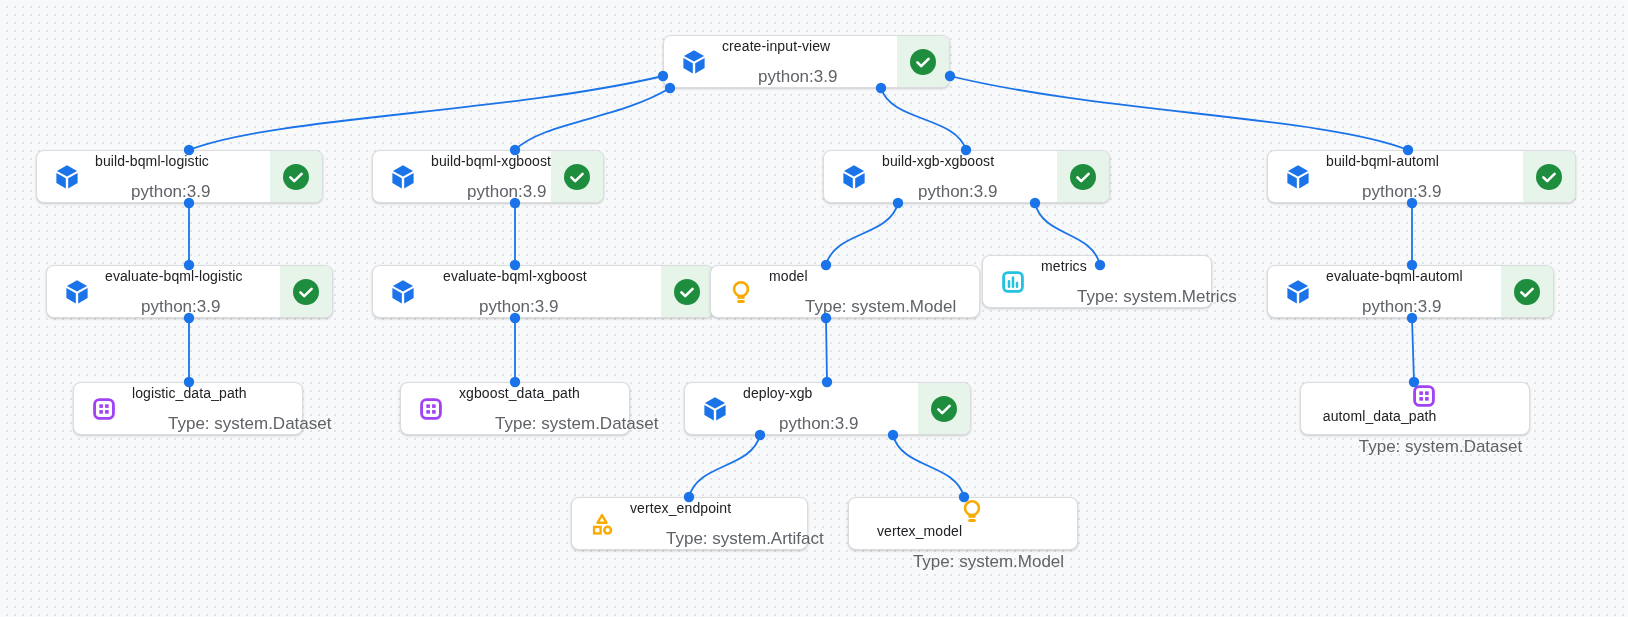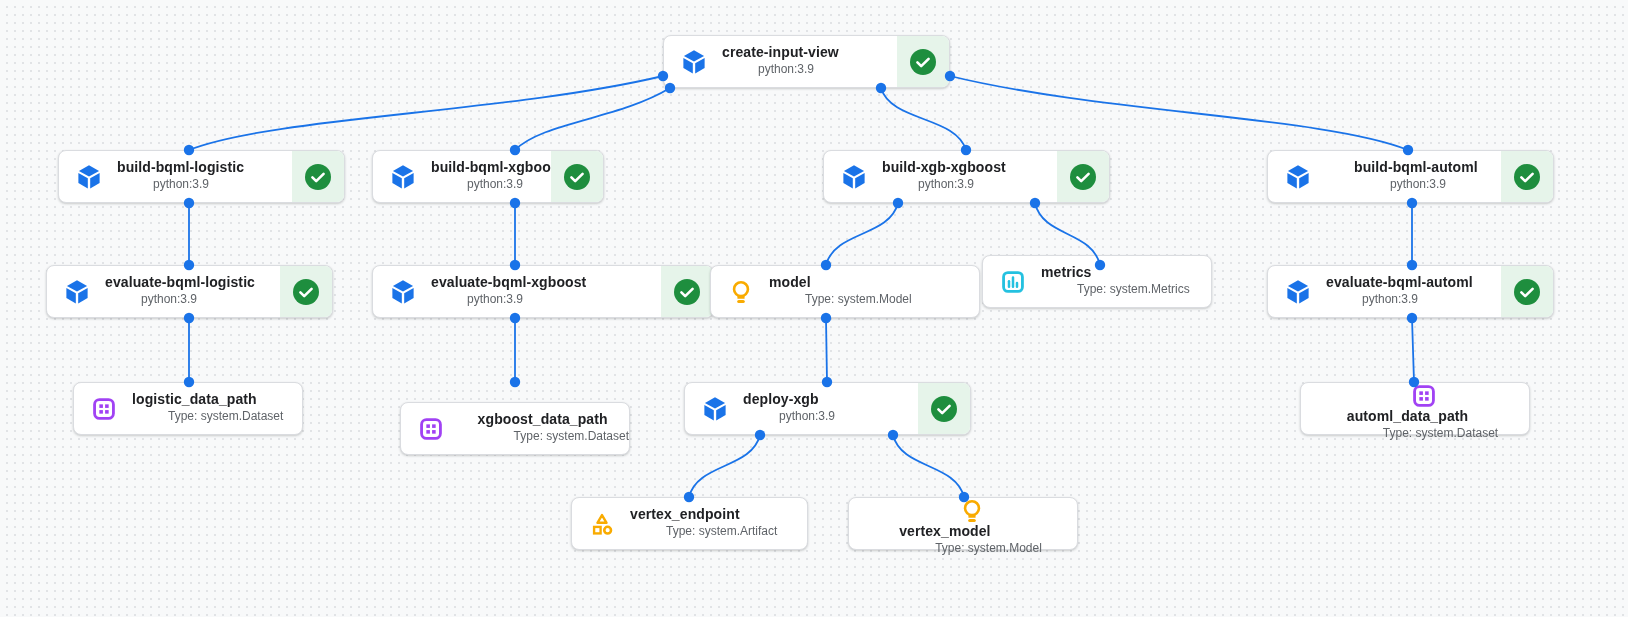--- a/index.html
+++ b/index.html
@@ -18,22 +18,22 @@
   #edges{position:absolute;left:0;top:0;z-index:5;pointer-events:none;}
   #nodes{position:absolute;left:0;top:0;z-index:2;}
   .node{
     position:absolute;height:53px;box-sizing:border-box;
     background:#fff;border:1px solid #dadce0;border-radius:8px;
     box-shadow:0 1px 2px rgba(60,64,67,.18),0 1px 3px rgba(60,64,67,.08);
     display:flex;align-items:center;cursor:pointer;
   }
   .nicon{width:26px;height:26px;margin-left:17px;flex:none;display:flex;align-items:center;justify-content:center;}
   .ntxt{margin-left:15px;min-width:0;position:relative;top:-1px;}
-  .ntitle{font-size:14px;font-weight:700;color:#202124;line-height:17px;white-space:nowrap;letter-spacing:.1px;}
-  .nsub{font-size:12px;color:#5f6368;line-height:15px;white-space:nowrap;margin-top:1px;padding-left:36px;}
+  .ntitle{font-size:14px;font-weight:400;color:#202124;line-height:17px;white-space:nowrap;letter-spacing:.1px;}
+  .nsub{font-size:17px;color:#5f6368;line-height:15px;white-space:nowrap;margin-top:14px;padding-left:36px;}
   .nstatus{
     position:absolute;right:0;top:0;bottom:0;width:52px;
     background:#e6f4ea;border-radius:0 7px 7px 0;
     display:flex;align-items:center;justify-content:center;
   }
 </style>
 </head>
 <body>
 
 <div class="canvas">
@@ -97,21 +97,21 @@
           <div class="ntitle">create-input-view</div>
           <div class="nsub">python:3.9</div>
         </span>
         <span class="nstatus">
           <svg width="28" height="28" viewBox="0 0 28 28">
   <circle cx="14" cy="14" r="13" fill="#1e8e3e"></circle>
   <path d="M8.4 14.4 12.2 18.2 19.6 10.8" fill="none" stroke="#fff" stroke-width="2.6" stroke-linecap="round" stroke-linejoin="round"></path>
           </svg>
         </span>
       </div>
-      <div class="node execution" style="left: 58px; top: 150px; width: 287px;">
+      <div class="node execution" style="left: 36px; top: 150px; width: 287px;">
         <span class="nicon">
           <svg width="26" height="26" viewBox="0 0 24 24">
       <path fill="#1a73e8" d="M12 1.2 21.3 6.4 12 11.6 2.7 6.4Z"></path>
       <path fill="#1a73e8" d="M2.2 8.3 10.9 13.2 V22.5 L2.2 17.6Z"></path>
       <path fill="#1a73e8" d="M21.8 8.3 13.1 13.2 V22.5 L21.8 17.6Z"></path>
           </svg>
         </span>
         <span class="ntxt">
           <div class="ntitle">build-bqml-logistic</div>
           <div class="nsub">python:3.9</div>
@@ -154,21 +154,21 @@
           <div class="ntitle">build-xgb-xgboost</div>
           <div class="nsub">python:3.9</div>
         </span>
         <span class="nstatus">
           <svg width="28" height="28" viewBox="0 0 28 28">
   <circle cx="14" cy="14" r="13" fill="#1e8e3e"></circle>
   <path d="M8.4 14.4 12.2 18.2 19.6 10.8" fill="none" stroke="#fff" stroke-width="2.6" stroke-linecap="round" stroke-linejoin="round"></path>
           </svg>
         </span>
       </div>
-      <div class="node execution" style="left: 1267px; top: 150px; width: 287px; gap: 28px;">
+      <div class="node execution" style="left: 1267px; top: 150px; width: 309px;">
         <span class="nicon">
           <svg width="26" height="26" viewBox="0 0 24 24">
       <path fill="#1a73e8" d="M12 1.2 21.3 6.4 12 11.6 2.7 6.4Z"></path>
       <path fill="#1a73e8" d="M2.2 8.3 10.9 13.2 V22.5 L2.2 17.6Z"></path>
       <path fill="#1a73e8" d="M21.8 8.3 13.1 13.2 V22.5 L21.8 17.6Z"></path>
           </svg>
         </span>
         <span class="ntxt">
           <div class="ntitle">build-bqml-automl</div>
           <div class="nsub">python:3.9</div>
@@ -192,21 +192,21 @@
           <div class="ntitle">evaluate-bqml-logistic</div>
           <div class="nsub">python:3.9</div>
         </span>
         <span class="nstatus">
           <svg width="28" height="28" viewBox="0 0 28 28">
   <circle cx="14" cy="14" r="13" fill="#1e8e3e"></circle>
   <path d="M8.4 14.4 12.2 18.2 19.6 10.8" fill="none" stroke="#fff" stroke-width="2.6" stroke-linecap="round" stroke-linejoin="round"></path>
           </svg>
         </span>
       </div>
-      <div class="node execution" style="left: 372px; top: 265px; width: 342px;">
+      <div class="node execution" style="left: 372px; top: 265px; width: 342px; gap: 12px;">
         <span class="nicon">
           <svg width="26" height="26" viewBox="0 0 24 24">
       <path fill="#1a73e8" d="M12 1.2 21.3 6.4 12 11.6 2.7 6.4Z"></path>
       <path fill="#1a73e8" d="M2.2 8.3 10.9 13.2 V22.5 L2.2 17.6Z"></path>
       <path fill="#1a73e8" d="M21.8 8.3 13.1 13.2 V22.5 L21.8 17.6Z"></path>
           </svg>
         </span>
         <span class="ntxt">
           <div class="ntitle">evaluate-bqml-xgboost</div>
           <div class="nsub">python:3.9</div>
@@ -272,21 +272,21 @@
       <rect x="13" y="7.7" width="3.3" height="3.3" fill="#a142f4"></rect>
       <rect x="7.7" y="13" width="3.3" height="3.3" fill="#a142f4"></rect>
       <rect x="13" y="13" width="3.3" height="3.3" fill="#a142f4"></rect>
           </svg>
         </span>
         <span class="ntxt">
           <div class="ntitle">logistic_data_path</div>
           <div class="nsub">Type: system.Dataset</div>
         </span>
       </div>
-      <div class="node artifact" style="left: 400px; top: 402px; width: 230px; justify-content: space-between;">
+      <div class="node artifact" style="left: 400px; top: 382px; width: 230px; justify-content: space-between;">
         <span class="nicon">
           <svg width="26" height="26" viewBox="0 0 24 24">
       <rect x="3.3" y="3.3" width="17.4" height="17.4" rx="4.5" fill="none" stroke="#a142f4" stroke-width="2.6"></rect>
       <rect x="7.7" y="7.7" width="3.3" height="3.3" fill="#a142f4"></rect>
       <rect x="13" y="7.7" width="3.3" height="3.3" fill="#a142f4"></rect>
       <rect x="7.7" y="13" width="3.3" height="3.3" fill="#a142f4"></rect>
       <rect x="13" y="13" width="3.3" height="3.3" fill="#a142f4"></rect>
           </svg>
         </span>
         <span class="ntxt">

